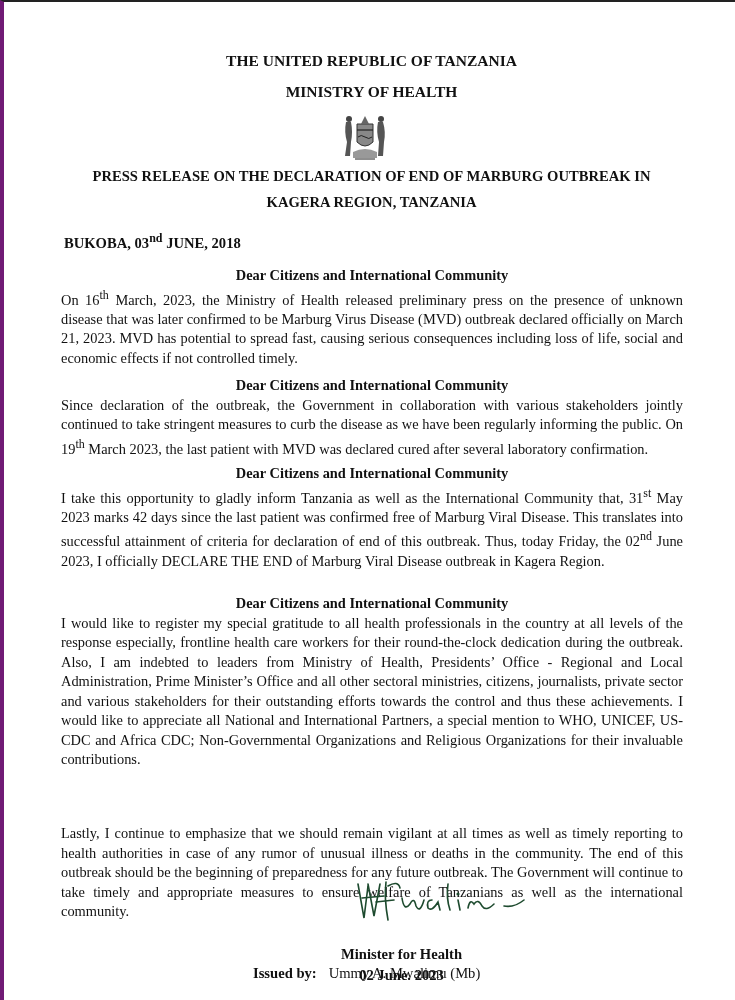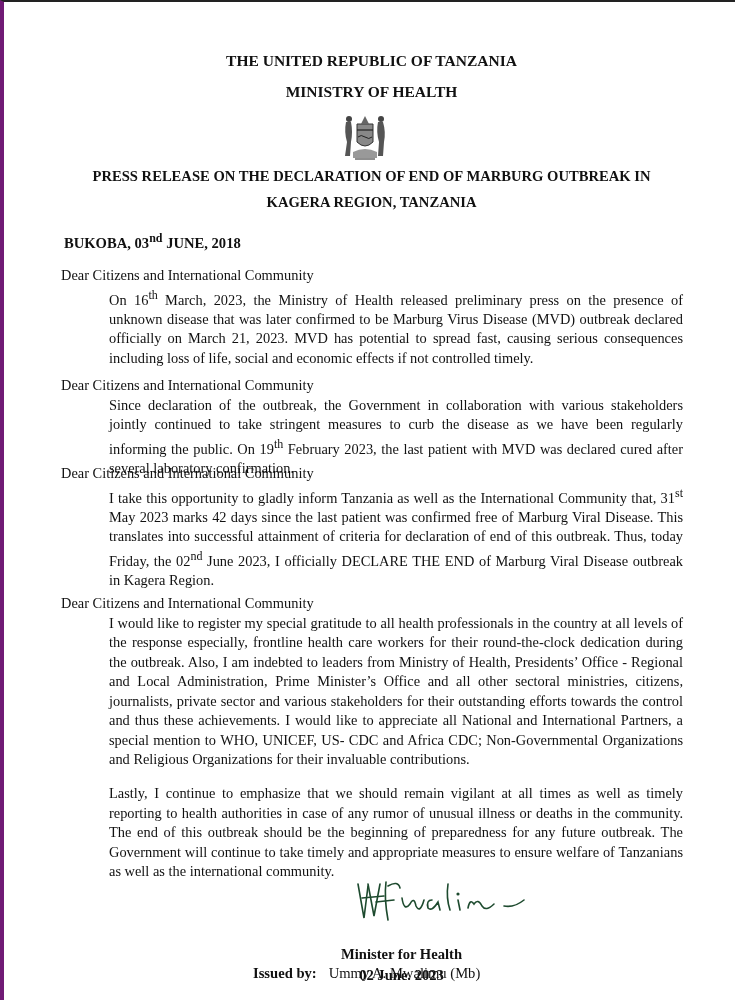--- a/index.html
+++ b/index.html
@@ -17,28 +17,28 @@
   }
   .hdr { position: absolute; left: 0; width: 735px; text-align: center; font-weight: bold; }
   .h1 { top: 50px; font-size: 15.5px; }
   .h2 { top: 81px; font-size: 15.5px; }
   .crest { position: absolute; left: 337px; top: 110px; width: 48px; height: 50px; }
   .t1 { top: 166px; font-size: 14.6px; }
   .t2 { top: 192px; font-size: 14.6px; }
   .dateline { position: absolute; left: 60px; top: 229px; font-weight: bold; font-size: 14.6px; }
   .dateline sup, .body sup { font-size: 12px; }
   .section { position: absolute; left: 57px; width: 622px; font-size: 14.4px; line-height: 19.5px; }
-  .section .greet { font-weight: normal; display: block; }
-  .section .body { text-align: justify; display: block; margin-left: 48px; }
+  .section .greet { font-weight: bold; display: block; text-align: center; }
+  .section .body { text-align: justify; display: block; }
   .b { font-weight: normal; }
   #s1 { top: 264px; }
   #s2 { top: 374px; }
   #s3 { top: 462px; }
   #s4 { top: 592px; }
-  #s5 { top: 782px; }
+  #s5 { top: 822px; }
   .sig { position: absolute; left: 350px; top: 876px; width: 200px; height: 46px; }
   .issued { position: absolute; left: 249px; top: 923px; font-size: 14.6px; margin-top: 40px; }
   .issued .lbl { font-weight: bold; margin-right: 12px; }
   .minister { position: absolute; left: 0; width: 735px; text-align: center; top: 944px; font-weight: bold; font-size: 14.6px; padding-left: 60px; box-sizing: border-box; }
   .idate { position: absolute; left: 0; width: 735px; text-align: center; top: 965px; font-weight: bold; font-size: 14.6px; padding-left: 60px; box-sizing: border-box; }
 </style>
 </head>
 <body>
 
 <div class="page">
@@ -68,21 +68,21 @@
 
   <div class="dateline"><span>BUKOBA, 03</span><sup>nd</sup><span> JUNE, 2018</span></div>
 
   <div class="section" id="s1">
     <span class="greet">Dear Citizens and International Community</span>
     <span class="body"><span>On 16</span><sup>th</sup><span> March, 2023, the Ministry of Health released preliminary press on the presence of unknown disease that was later confirmed to be Marburg Virus Disease (MVD) outbreak declared officially on March 21, 2023.   MVD has potential to spread fast, causing serious consequences including loss of life, social and economic effects if not controlled timely.</span></span>
   </div>
 
   <div class="section" id="s2">
     <span class="greet">Dear Citizens and International Community</span>
-    <span class="body"><span>Since declaration of the outbreak, the Government in collaboration with various stakeholders jointly continued to take stringent measures to curb the disease as we have been regularly informing the public. On 19</span><sup>th</sup><span> February 2023, the last patient with MVD was declared cured after several laboratory confirmation.</span></span>
+    <span class="body"><span>Since declaration of the outbreak, the Government in collaboration with various stakeholders jointly continued to take stringent measures to curb the disease as we have been regularly informing the public. On 19</span><sup>th</sup><span> March 2023, the last patient with MVD was declared cured after several laboratory confirmation.</span></span>
   </div>
 
   <div class="section" id="s3">
     <span class="greet">Dear Citizens and International Community</span>
     <span class="body"><span>I take this opportunity to gladly inform Tanzania as well as the International Community that, 31</span><sup>st</sup><span> May 2023 marks 42 days since the last patient was confirmed free of Marburg Viral Disease. This translates into successful attainment of criteria for declaration of end of this outbreak. </span><span class="b">Thus, today Friday, the 02</span><sup class="b">nd</sup><span class="b"> June 2023, I officially DECLARE THE END of Marburg Viral Disease outbreak in Kagera Region.</span></span>
   </div>
 
   <div class="section" id="s4">
     <span class="greet">Dear Citizens and International Community</span>
     <span class="body">I would like to register my special gratitude to all health professionals in the country at all levels of the response especially, frontline health care workers for their round-the-clock dedication during the outbreak. Also, I am indebted to leaders from Ministry of Health, Presidents’ Office - Regional and Local Administration, Prime Minister’s Office and all other sectoral ministries, citizens, journalists, private sector and various stakeholders for their outstanding efforts towards the control and thus these achievements. I would like to appreciate all National and International Partners, a special mention to WHO, UNICEF, US- CDC and Africa CDC; Non-Governmental Organizations and Religious Organizations for their invaluable contributions.</span>

